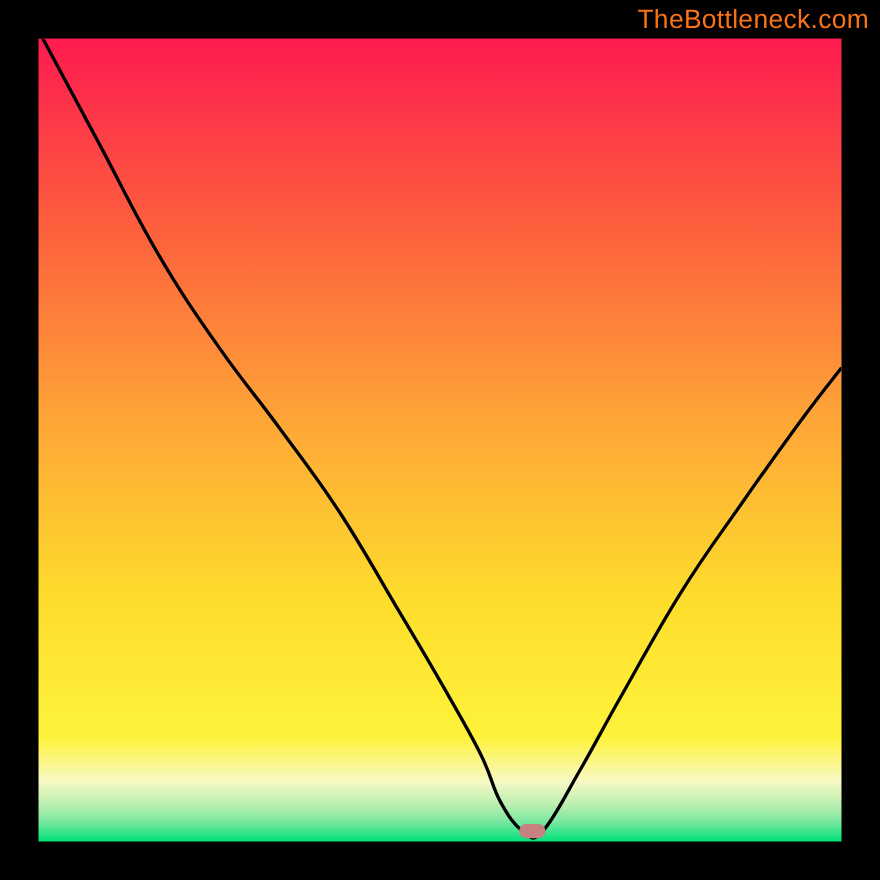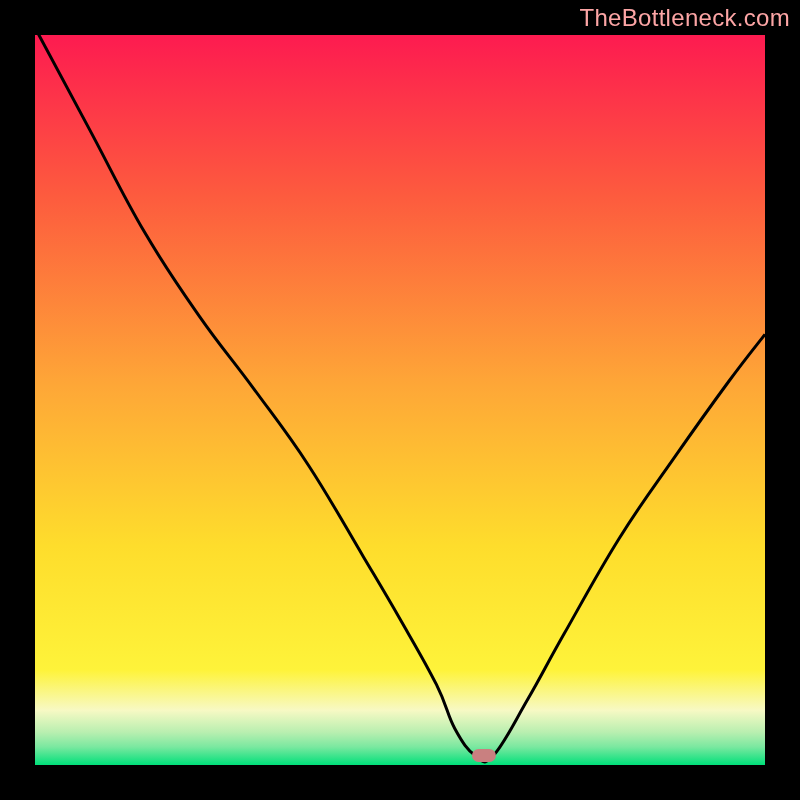--- a/index.html
+++ b/index.html
@@ -13,21 +13,21 @@
   }
   .wrapper {
     position: relative;
     width: 800px;
     height: 800px;
   }
   .watermark {
     position: absolute;
     top: 4px;
     right: 10px;
-    color: #fca5a5;
+    color: #f97316;
     font-size: 24px;
     font-weight: 500;
     letter-spacing: 0.3px;
     z-index: 10;
   }
   svg.chart {
     display: block;
   }
 </style>
 </head>

